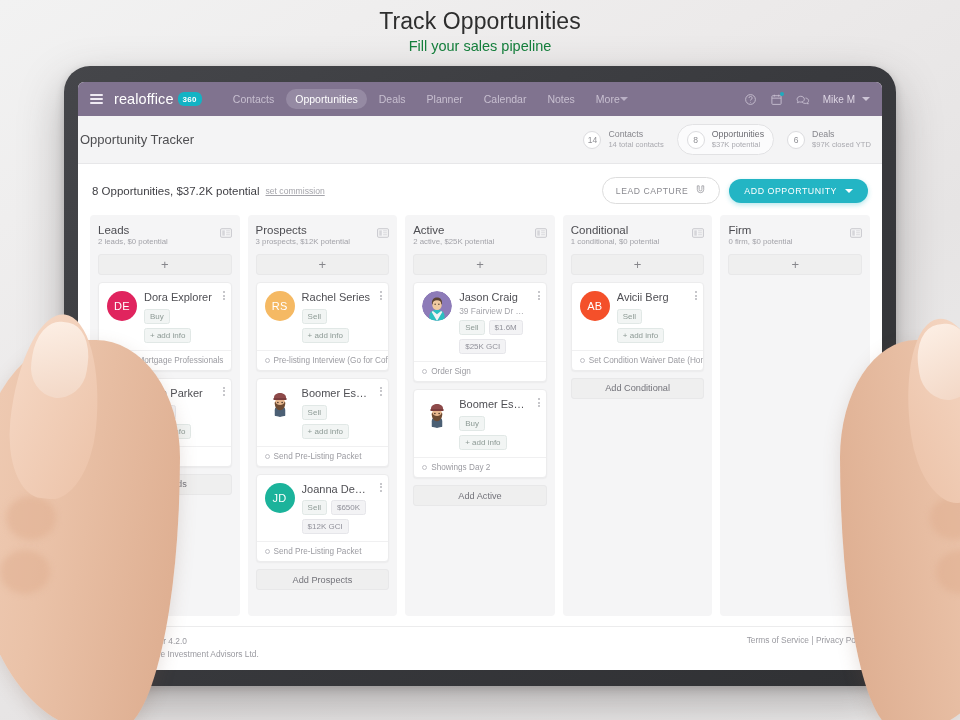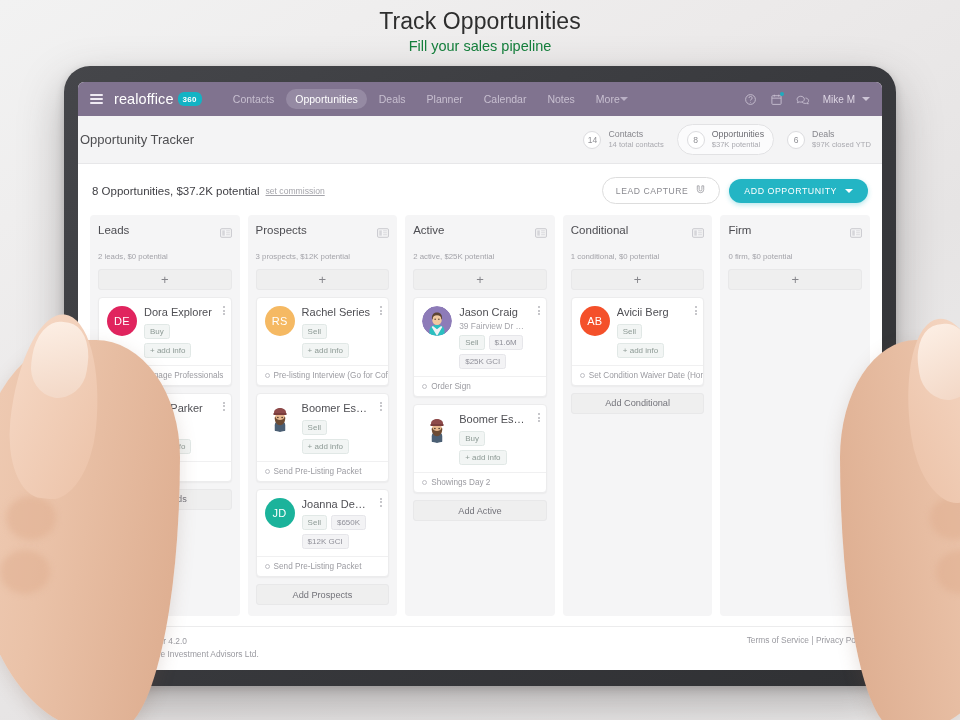--- a/index.html
+++ b/index.html
@@ -120,21 +120,21 @@
   .caret-w { width:0;height:0;border-left:4px solid transparent;border-right:4px solid transparent;border-top:4.5px solid #fff; }
 
   
   #board { flex:1 1 auto; display:flex; gap:8px; padding:0 12px 10px; overflow:hidden; background:#fff; }
   .col {
     flex:1 1 0; background:#f5f5f6; border-radius:4px; padding:9px 8px; display:flex; flex-direction:column;
     min-width:0;
   }
   .col-head { display:flex; align-items:flex-start; }
   .col-title { font-size:11.5px; color:#4d4d52; }
-  .col-sub { font-size:7.8px; color:#a3a3a9; margin-top:16px; }
+  .col-sub { font-size:7.8px; color:#a3a3a9; margin-top:1px; }
   .col-icon { margin-left:auto; cursor:pointer; }
   .col-plus {
     margin-top:8px; height:21px; background:#efefef; border:1px solid #e8e8e9; border-radius:3px;
     display:flex; align-items:center; justify-content:center; color:#86868b; font-size:13px; cursor:pointer;
   }
   .cards { margin-top:7px; display:flex; flex-direction:column; gap:7px; }
 
   .card { background:#fff; border:1px solid #ececed; border-radius:4px; box-shadow:0 1px 1.5px rgba(0,0,0,.045); }
   .card-body { padding:8px 8px 7px; display:flex; gap:7px; position:relative; }
   .avatar {

